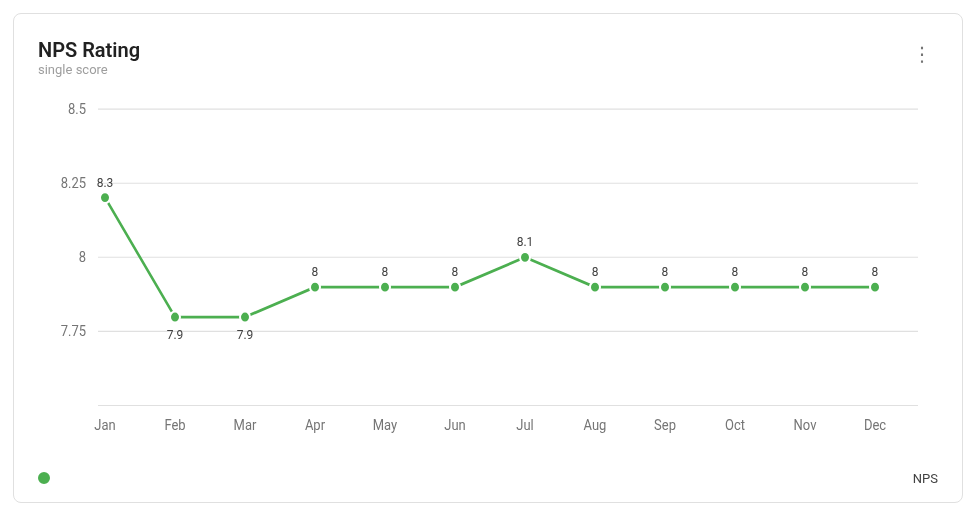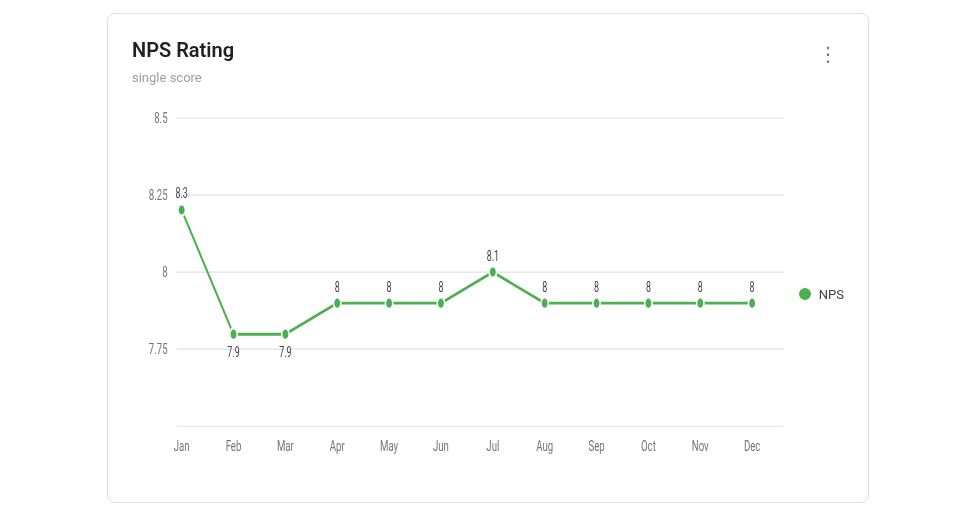--- a/index.html
+++ b/index.html
@@ -9,54 +9,54 @@
       display: flex;
       justify-content: center;
       align-items: center;
       width: 976px;
       height: 515px;
     }
     .card {
       background: #fff;
       border: 1px solid #e0e0e0;
       border-radius: 8px;
-      width: 762px;
+      width: 950px;
       height: 490px;
       padding: 24px 24px 16px 24px;
       position: relative;
       display: flex;
       flex-direction: column;
     }
     .card-header {
       display: flex;
       justify-content: space-between;
       align-items: flex-start;
       margin-bottom: 2px;
     }
     .card-title {
       font-size: 20px;
       font-weight: 600;
       color: #212121;
     }
     .card-subtitle {
       font-size: 13px;
       color: #9e9e9e;
-      margin-top: 8px;
+      margin-top: 0;
     }
     .menu-icon {
       color: #757575;
       font-size: 20px;
       cursor: pointer;
       padding: 4px;
       letter-spacing: 2px;
     }
     .chart-area {
       flex: 1;
       display: flex;
-      flex-direction: row;
+      flex-direction: column;
       margin-top: 8px;
     }
     .chart-container {
       flex: 1;
       position: relative;
     }
     svg.chart {
       width: 100%;
       height: 100%;
     }

